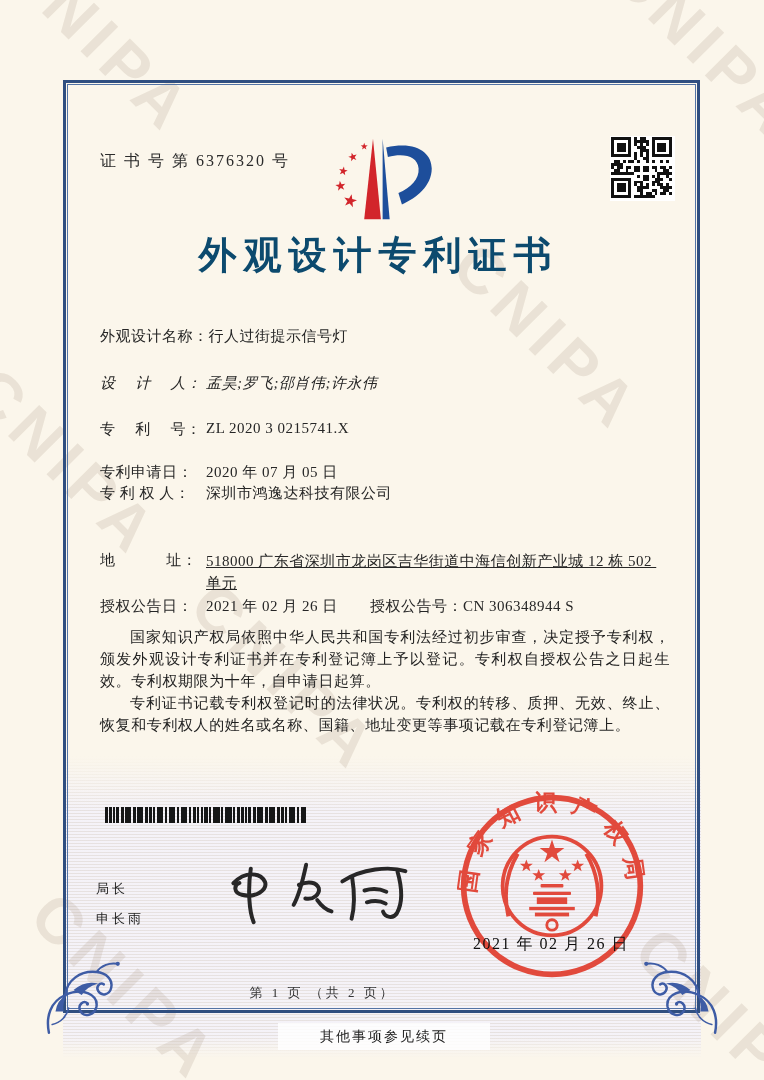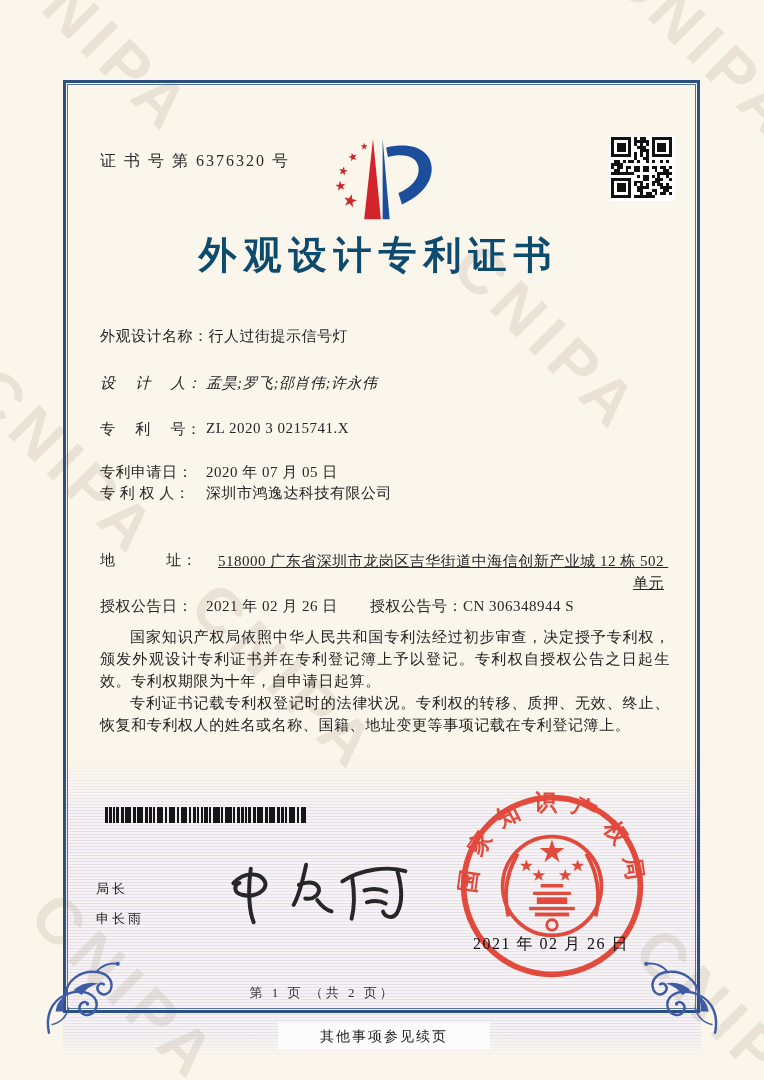--- a/index.html
+++ b/index.html
@@ -36,21 +36,21 @@
 
   .cert-no{position:absolute; left:100px; top:131px; font-size:16px; letter-spacing:2px; color:#2b2b2b;margin-top:20px;}
   .logo{position:absolute; left:323px; top:133px; width:114px; height:92px;}
   .qr{position:absolute; left:610px; top:136px; width:63px; height:63px; background:#fff; padding:1px;}
   .title{
     position:absolute; left:63px; top:230px; width:631px; text-align:center;
     font-size:38px; font-weight:700; letter-spacing:7px; color:#0c4a6e;
   }
   .frow{position:absolute; left:100px; width:600px; font-size:15px; letter-spacing:0.5px; color:#262626;}
   .f-label{display:inline-block; min-width:106px; white-space:pre; vertical-align:top;}
-  .f-value{white-space:pre-wrap;text-align:right;}
+  .f-value{white-space:pre-wrap;}
   .f-value.addr{display:inline-block; width:458px; vertical-align:top; line-height:1.45;text-decoration:underline;}
   .grant-no-pair{position:absolute; left:270px; top:0; white-space:nowrap;}
 
   .notice{
     position:absolute; left:100px; top:626px; width:570px;
     font-size:15px; line-height:22px; letter-spacing:0.6px; color:#1f1f1f; text-align:justify;
   }
   .notice p{margin:0; text-indent:2em;}
 
   .barcode{

